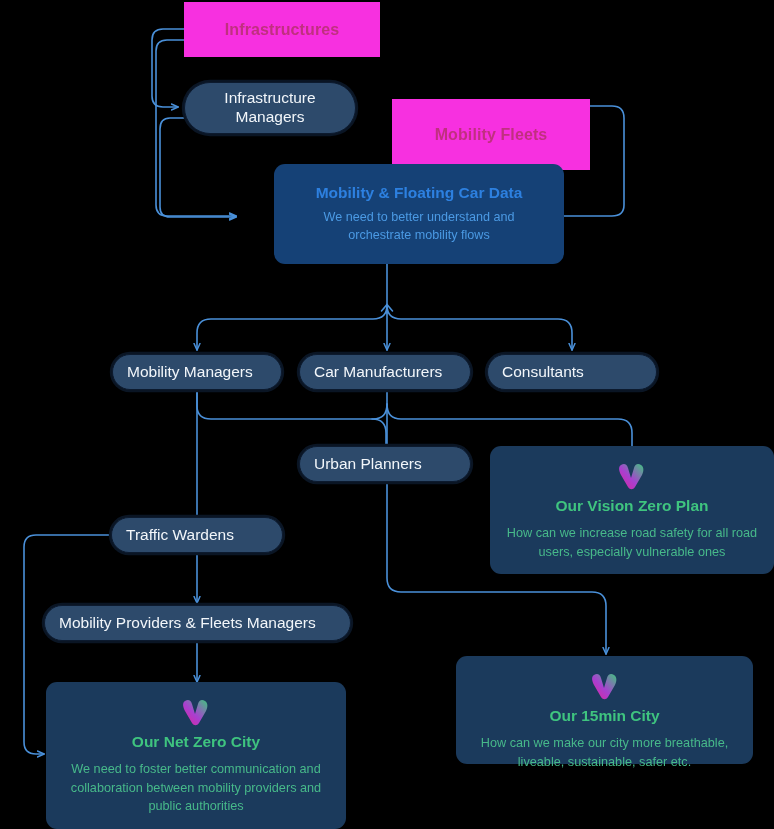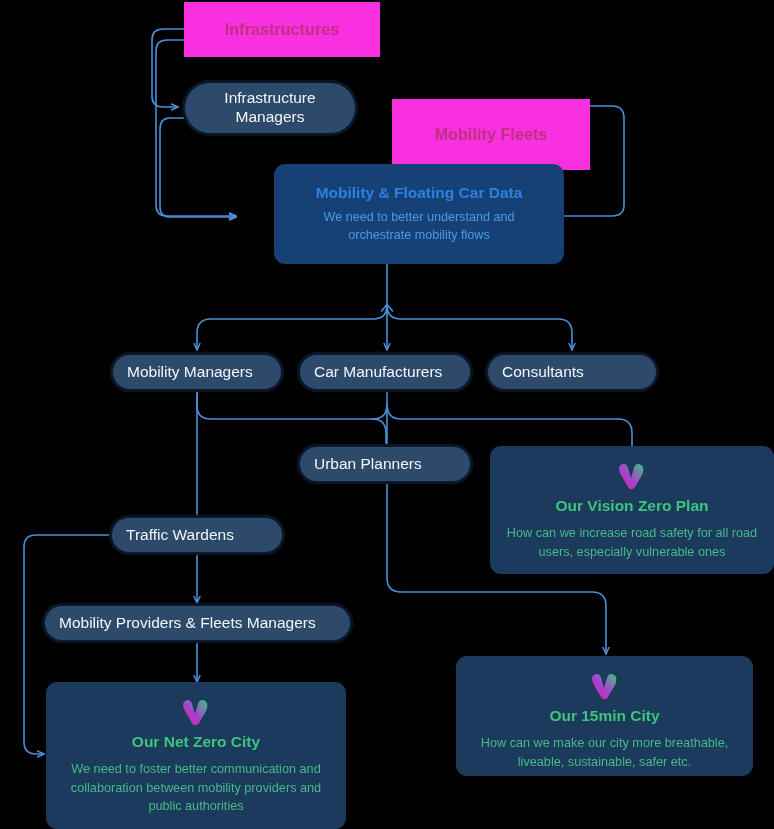--- a/index.html
+++ b/index.html
@@ -212,21 +212,21 @@
             <stop offset="100%" stop-color="#3fc47f"></stop>
           </linearGradient>
         </defs>
         <path d="M6,3 C9,1 12,2 13,6 L16,16 L19,6 C20,2 23,1 26,3 C29,5 29,9 27,13 L20,25 C18,28 15,28 13,25 L6,13 C4,9 3,5 6,3 Z" fill="url(#g2)"></path>
       </svg>
     </span>
     <div class="t">Our Net Zero City</div>
     <div class="d">We need to foster better communication and collaboration between mobility providers and public authorities</div>
   </div>
 
-  <div class="node card-out" style="left:456px;top:656px;width:297px;height:120px;">
+  <div class="node card-out" style="left:456px;top:656px;width:297px;height:108px;">
     <span class="logo">
       <svg width="34" height="28" viewBox="0 0 34 28" xmlns="http://www.w3.org/2000/svg">
         <defs>
           <linearGradient id="g3" x1="0" y1="1" x2="1" y2="0">
             <stop offset="0%" stop-color="#e0249a"></stop>
             <stop offset="45%" stop-color="#a93fd0"></stop>
             <stop offset="100%" stop-color="#3fc47f"></stop>
           </linearGradient>
         </defs>
         <path d="M6,3 C9,1 12,2 13,6 L16,16 L19,6 C20,2 23,1 26,3 C29,5 29,9 27,13 L20,25 C18,28 15,28 13,25 L6,13 C4,9 3,5 6,3 Z" fill="url(#g3)"></path>

